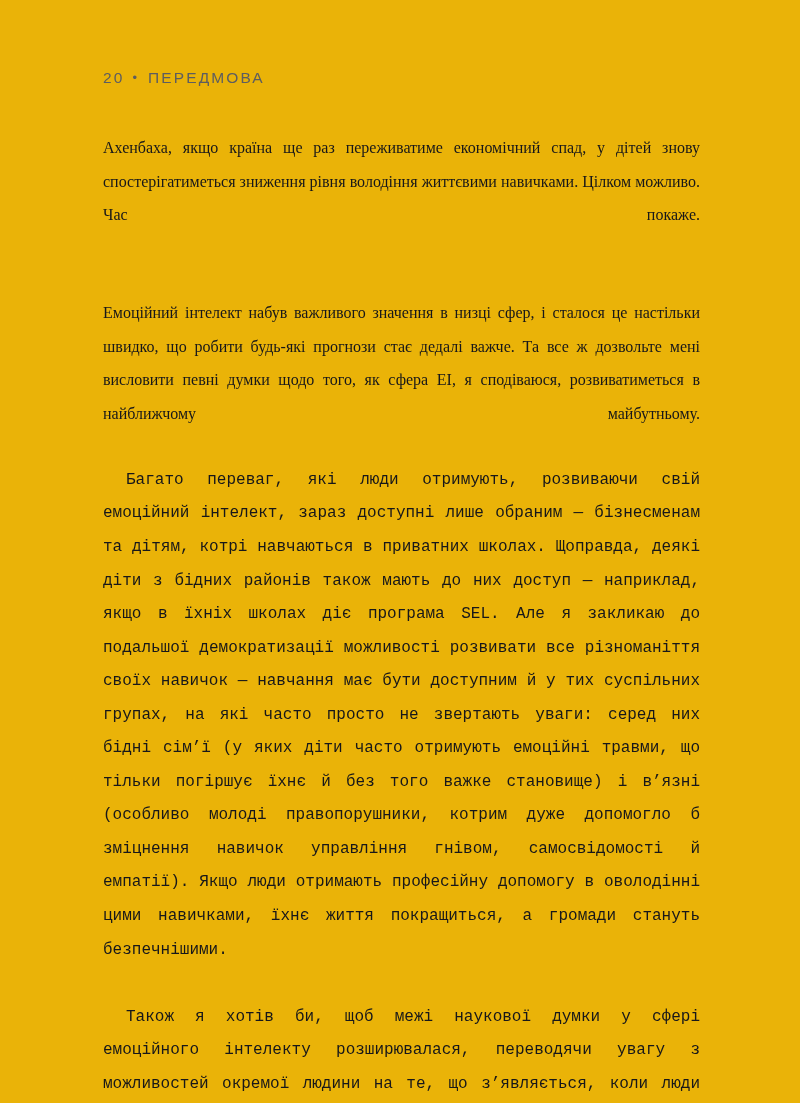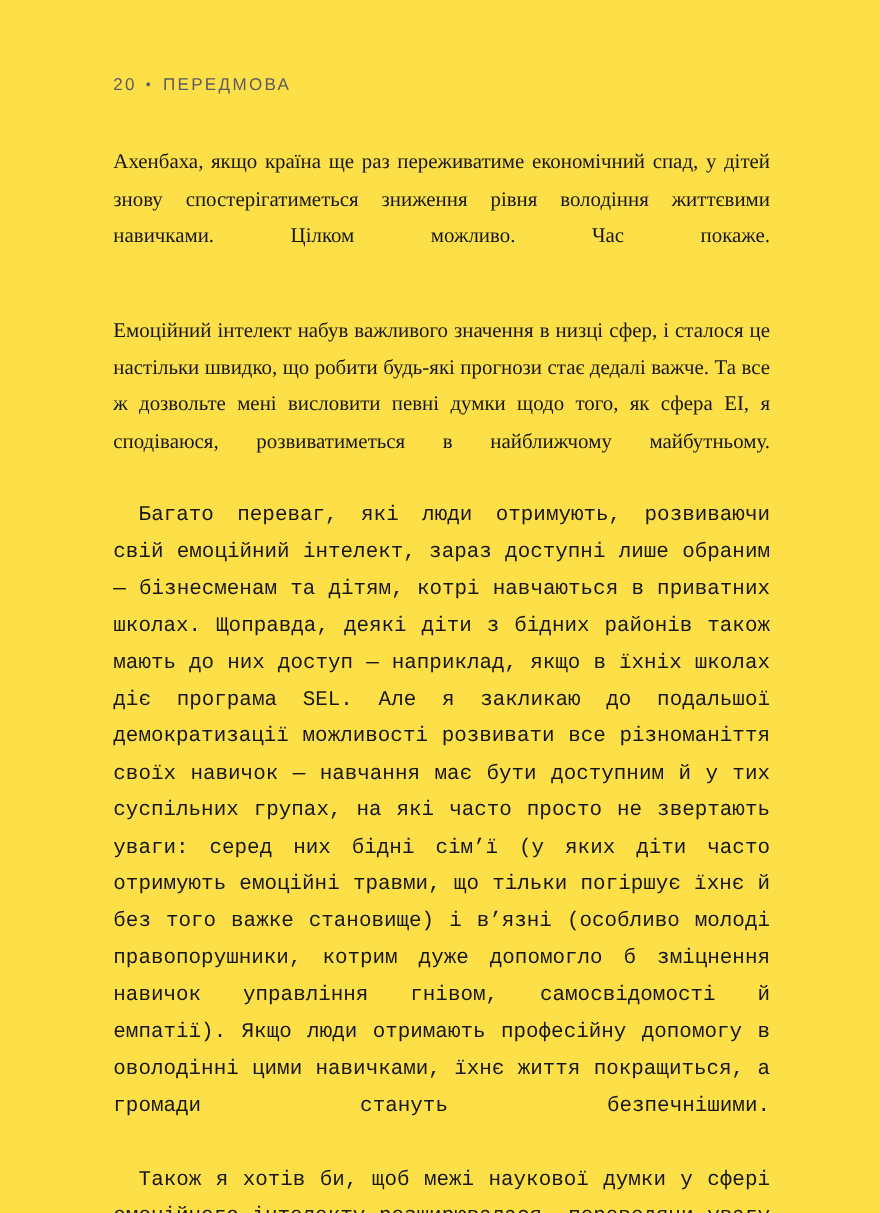--- a/index.html
+++ b/index.html
@@ -13,21 +13,21 @@
     height: 1103px;
     position: relative;
     overflow: hidden;
     font-family: "Liberation Serif", "DejaVu Serif", serif;
     -webkit-font-smoothing: antialiased;
   }
 
   .page {
     position: absolute;
     inset: 0;
-    background: #fde047;
+    background: #eab308;
   }
 
   
   .running-head {
     position: absolute;
     left: 103px;
     top: 70px;
     display: flex;
     align-items: baseline;
     gap: 0;
@@ -51,30 +51,30 @@
   
   .textblock {
     position: absolute;
     left: 103px;
     top: 131px;
     width: 597px;
   }
 
   p.para {
     margin: 0;
-    font-size: 19px;
+    font-size: 16px;
     line-height: 33.55px;
     color: #17171a;
     text-align: justify;
     text-justify: inter-word;
     hyphens: none;
     word-spacing: 0.1px;
   }
   p.para.gap-before {
-    margin-top: 19px;
+    margin-top: 31px;
   }
   p.para.indent {
     text-indent: 23px;
     font-family: Liberation Mono, monospace;
   }
   
   p.para::after {
     content: "";
     display: inline-block;
     width: 100%;

